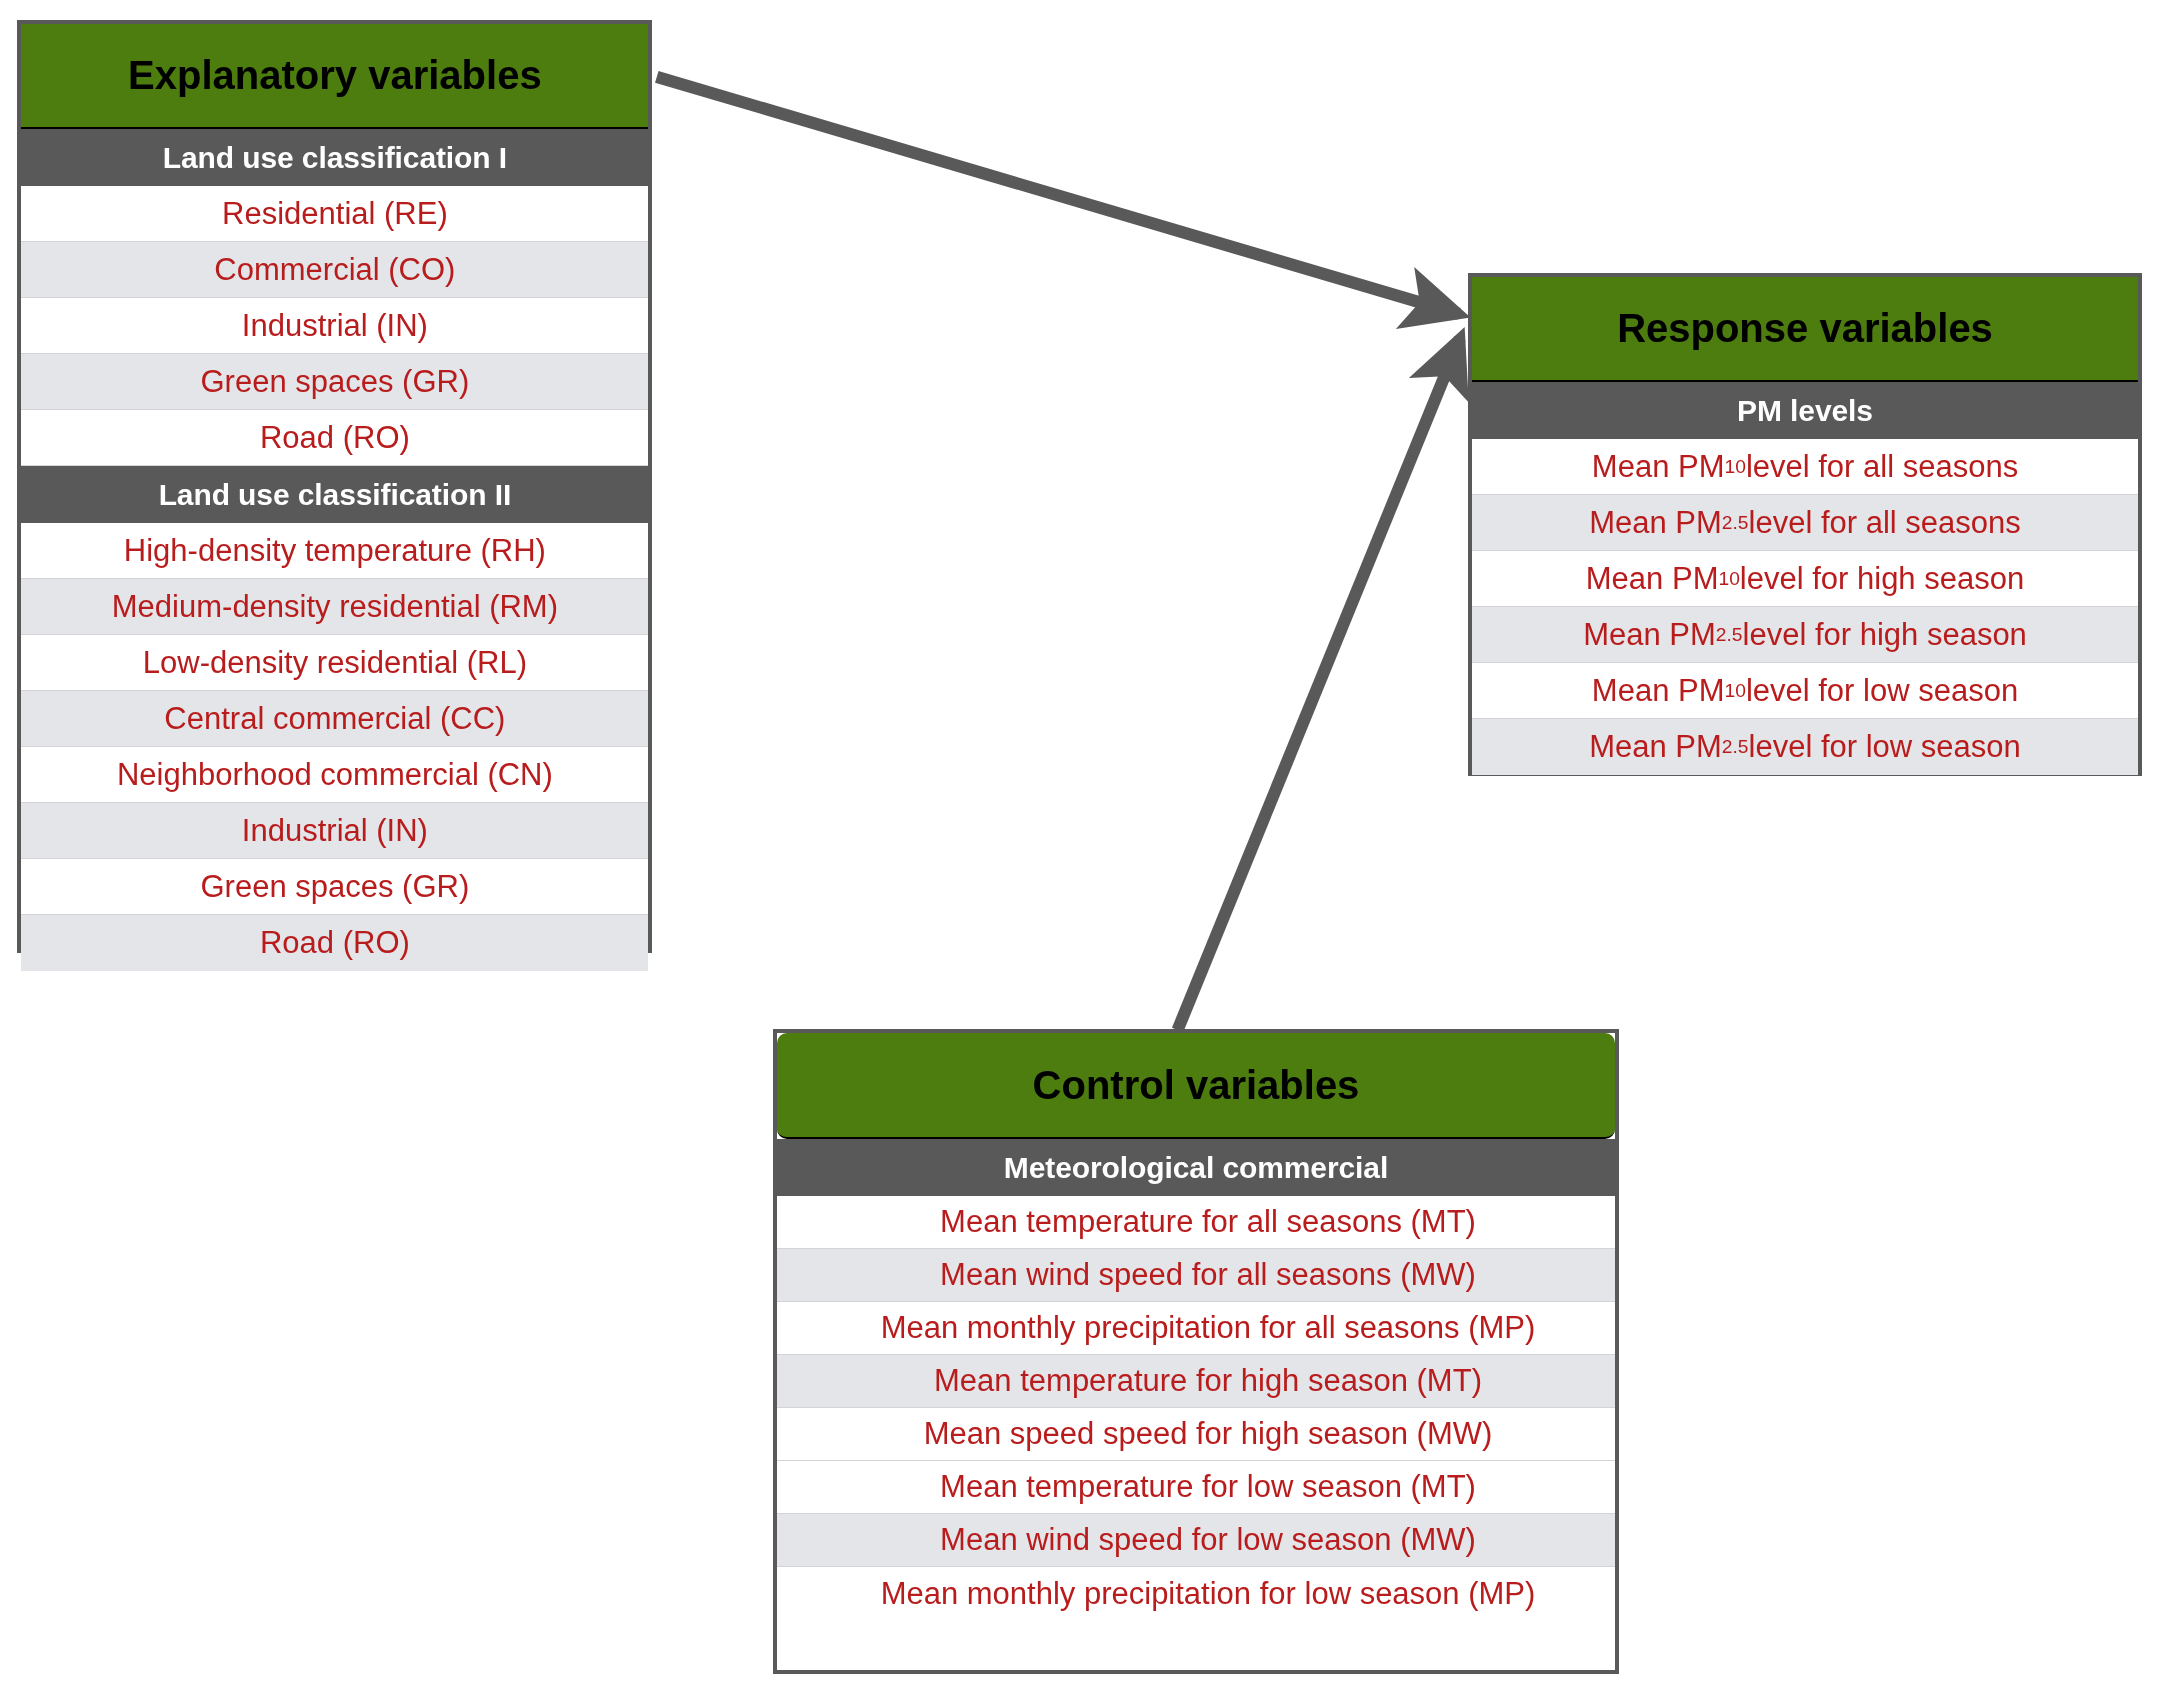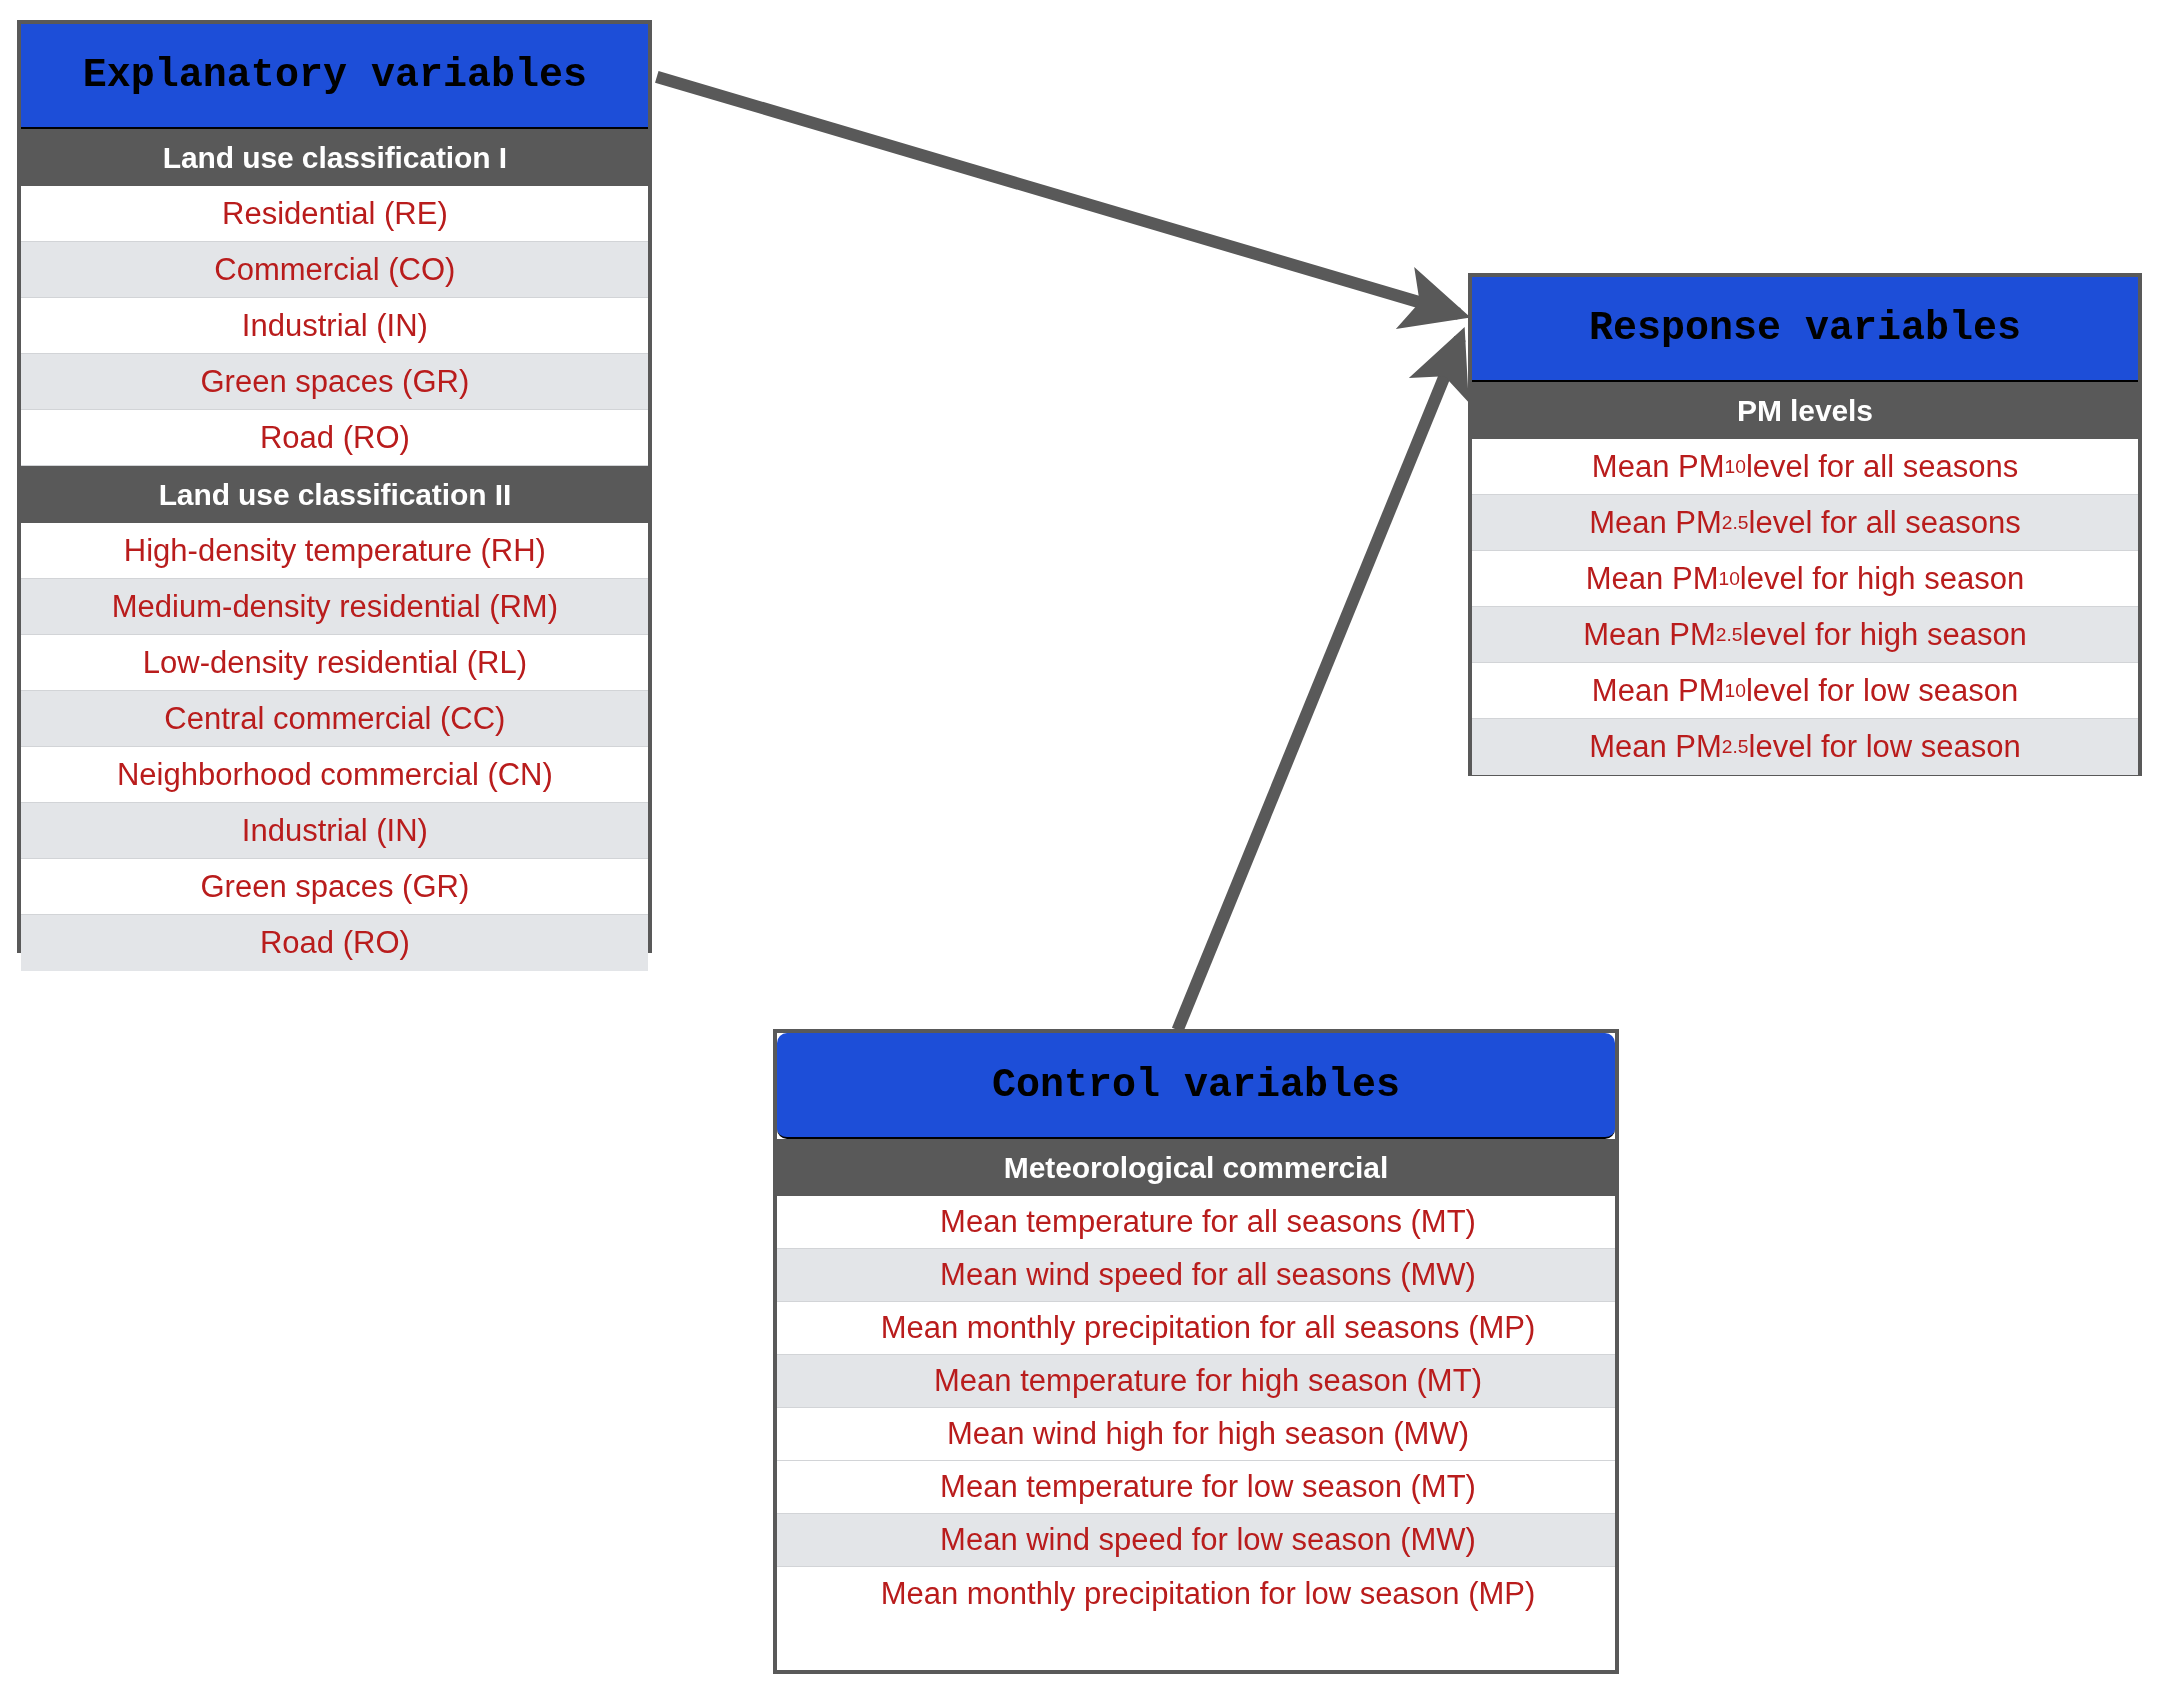--- a/index.html
+++ b/index.html
@@ -22,26 +22,25 @@
     box-sizing: border-box;
     border: 4.1px solid #595959;
     background: #ffffff;
   }
   .vbox-title {
     box-sizing: border-box;
     width: 100%;
     text-align: left;
     font-weight: bold;
     color: #000000;
-    background: #1d4ed8;
+    background: #4d7c0f;
     display: flex;
     align-items: center;
     justify-content: center;
     border-bottom: 2.9px solid #000000;
-    font-family: Liberation Mono, monospace;
   }
   .grouphead {
     box-sizing: border-box;
     width: 100%;
     background: #595959;
     color: #ffffff;
     font-weight: bold;
     text-align: center;
     display: flex;
     align-items: center;
@@ -147,20 +146,20 @@
   </div>
 
   <div class="vbox" id="control">
     <div class="vbox-title">Control variables</div>
 
     <div class="grouphead">Meteorological commercial</div>
     <div class="row plain">Mean temperature for all seasons (MT)</div>
     <div class="row alt">Mean wind speed for all seasons (MW)</div>
     <div class="row plain">Mean monthly precipitation for all seasons (MP)</div>
     <div class="row alt">Mean temperature for high season (MT)</div>
-    <div class="row plain">Mean wind high for high season (MW)</div>
+    <div class="row plain">Mean speed speed for high season (MW)</div>
     <div class="row plain">Mean temperature for low season (MT)</div>
     <div class="row alt">Mean wind speed for low season (MW)</div>
     <div class="row plain">Mean monthly precipitation for low season (MP)</div>
   </div>
 
 </div>
 
 
 </body></html>

